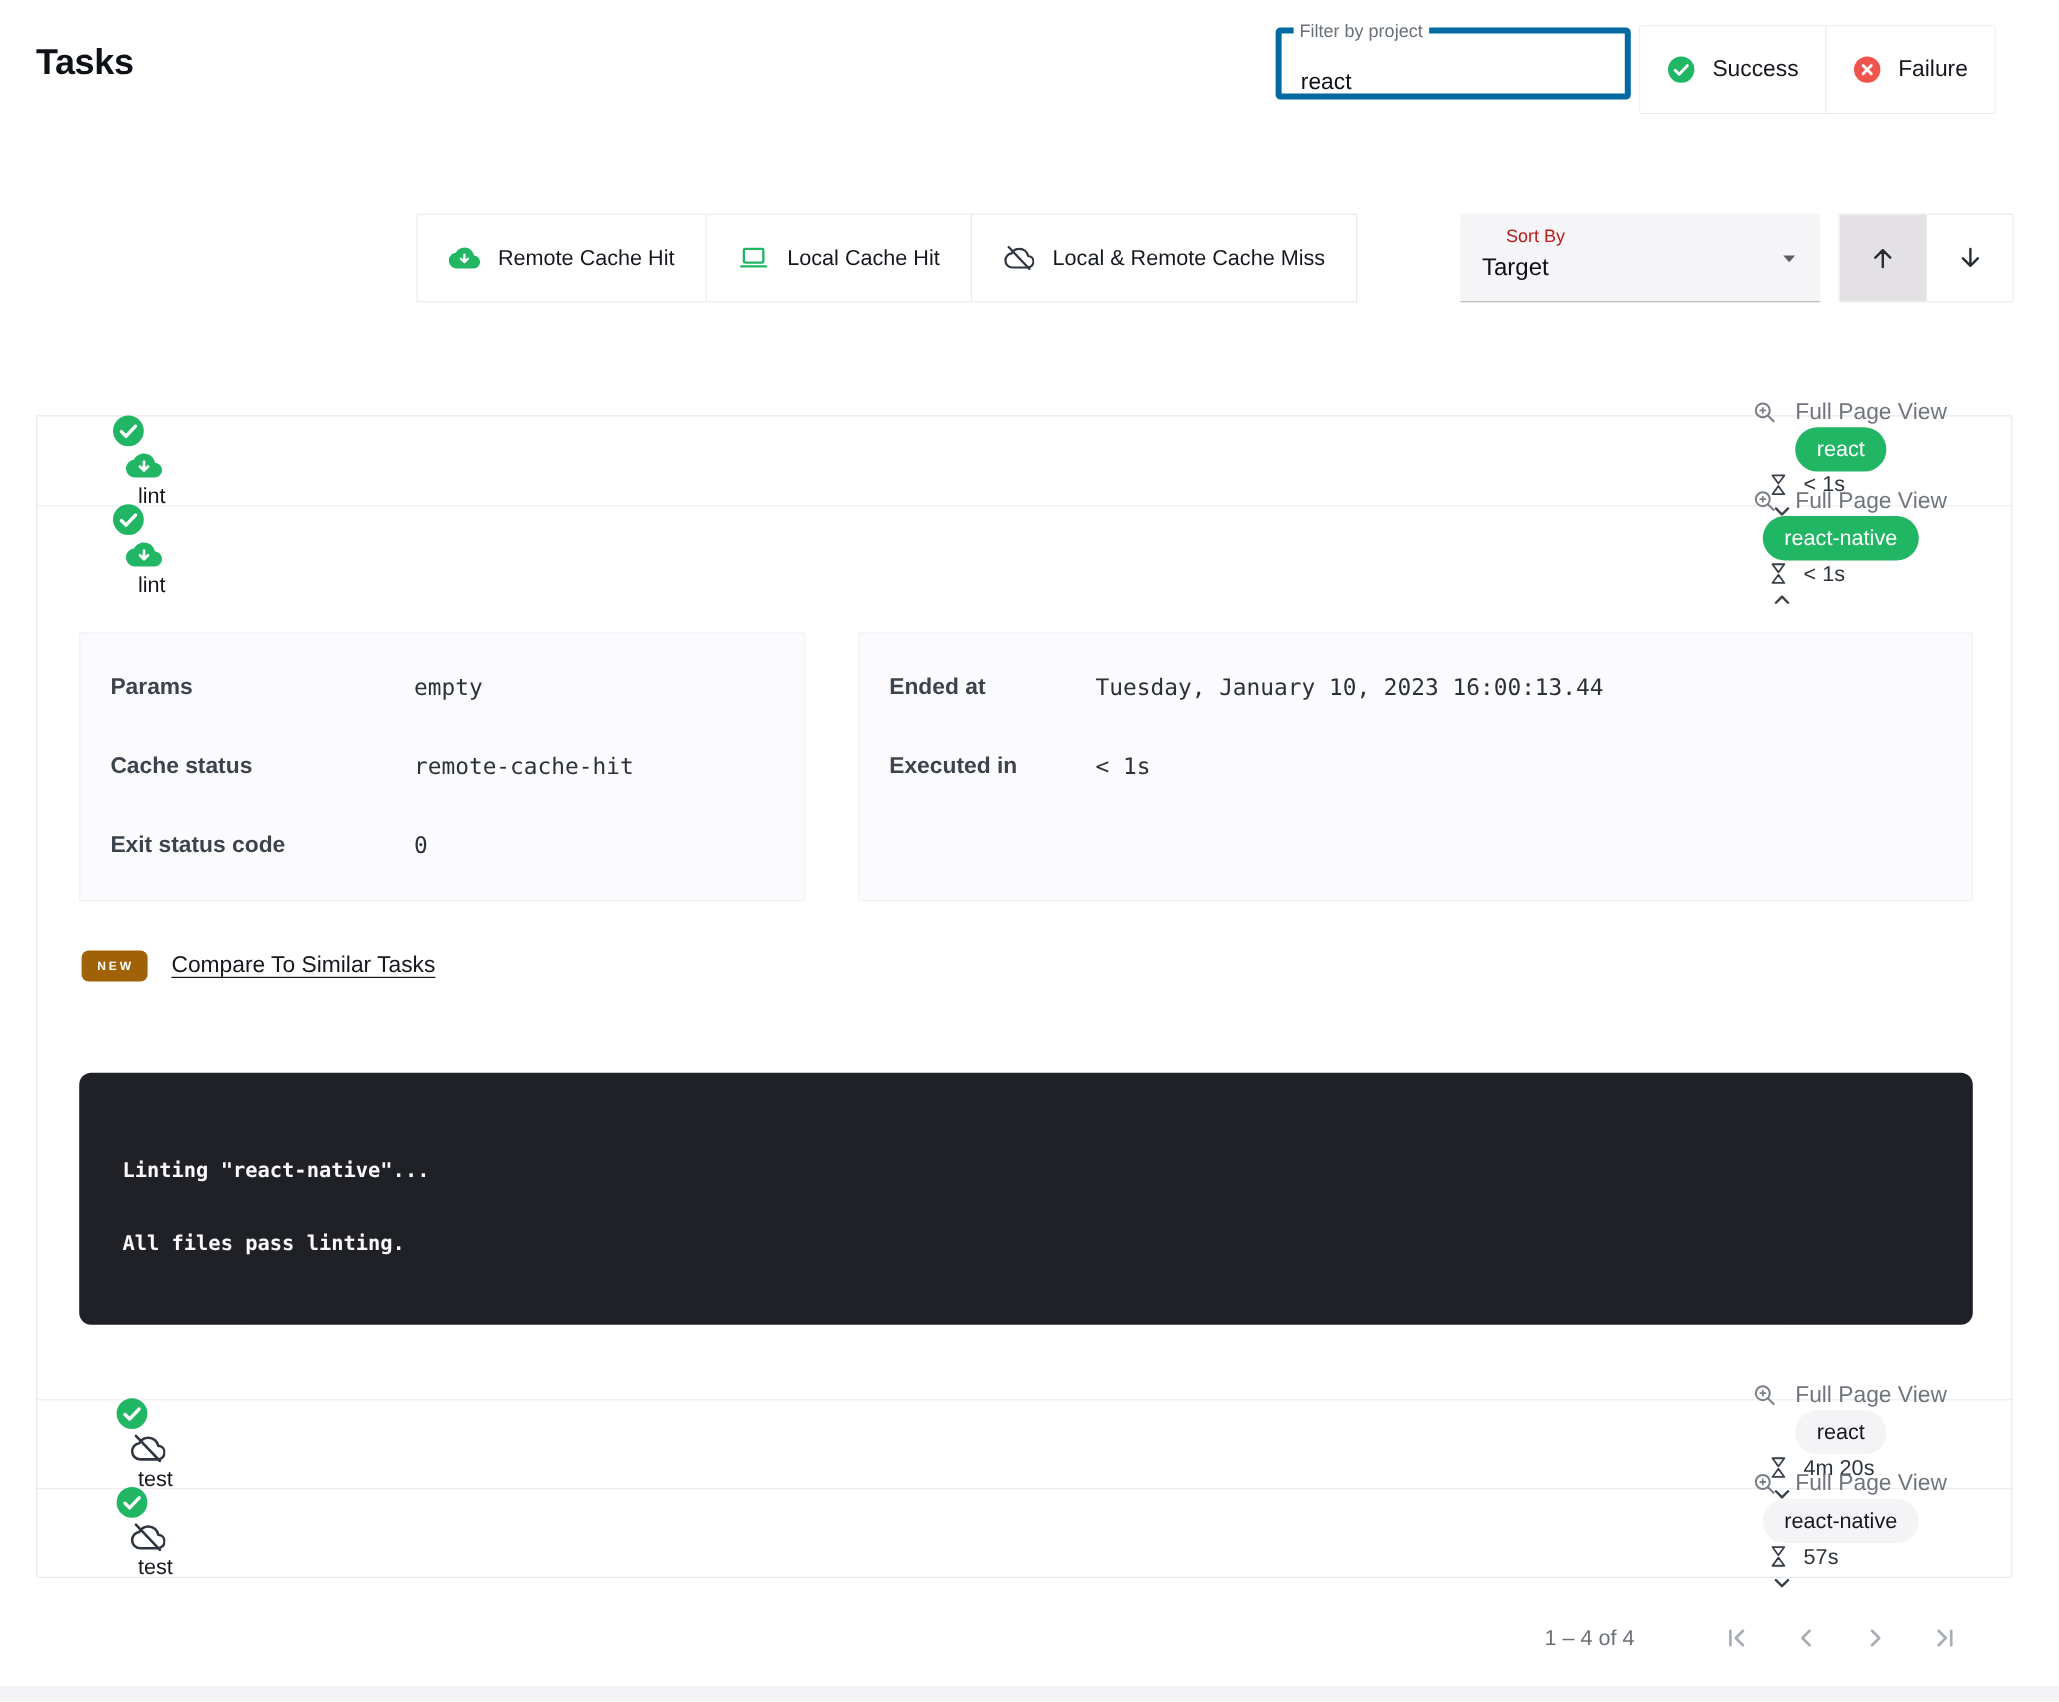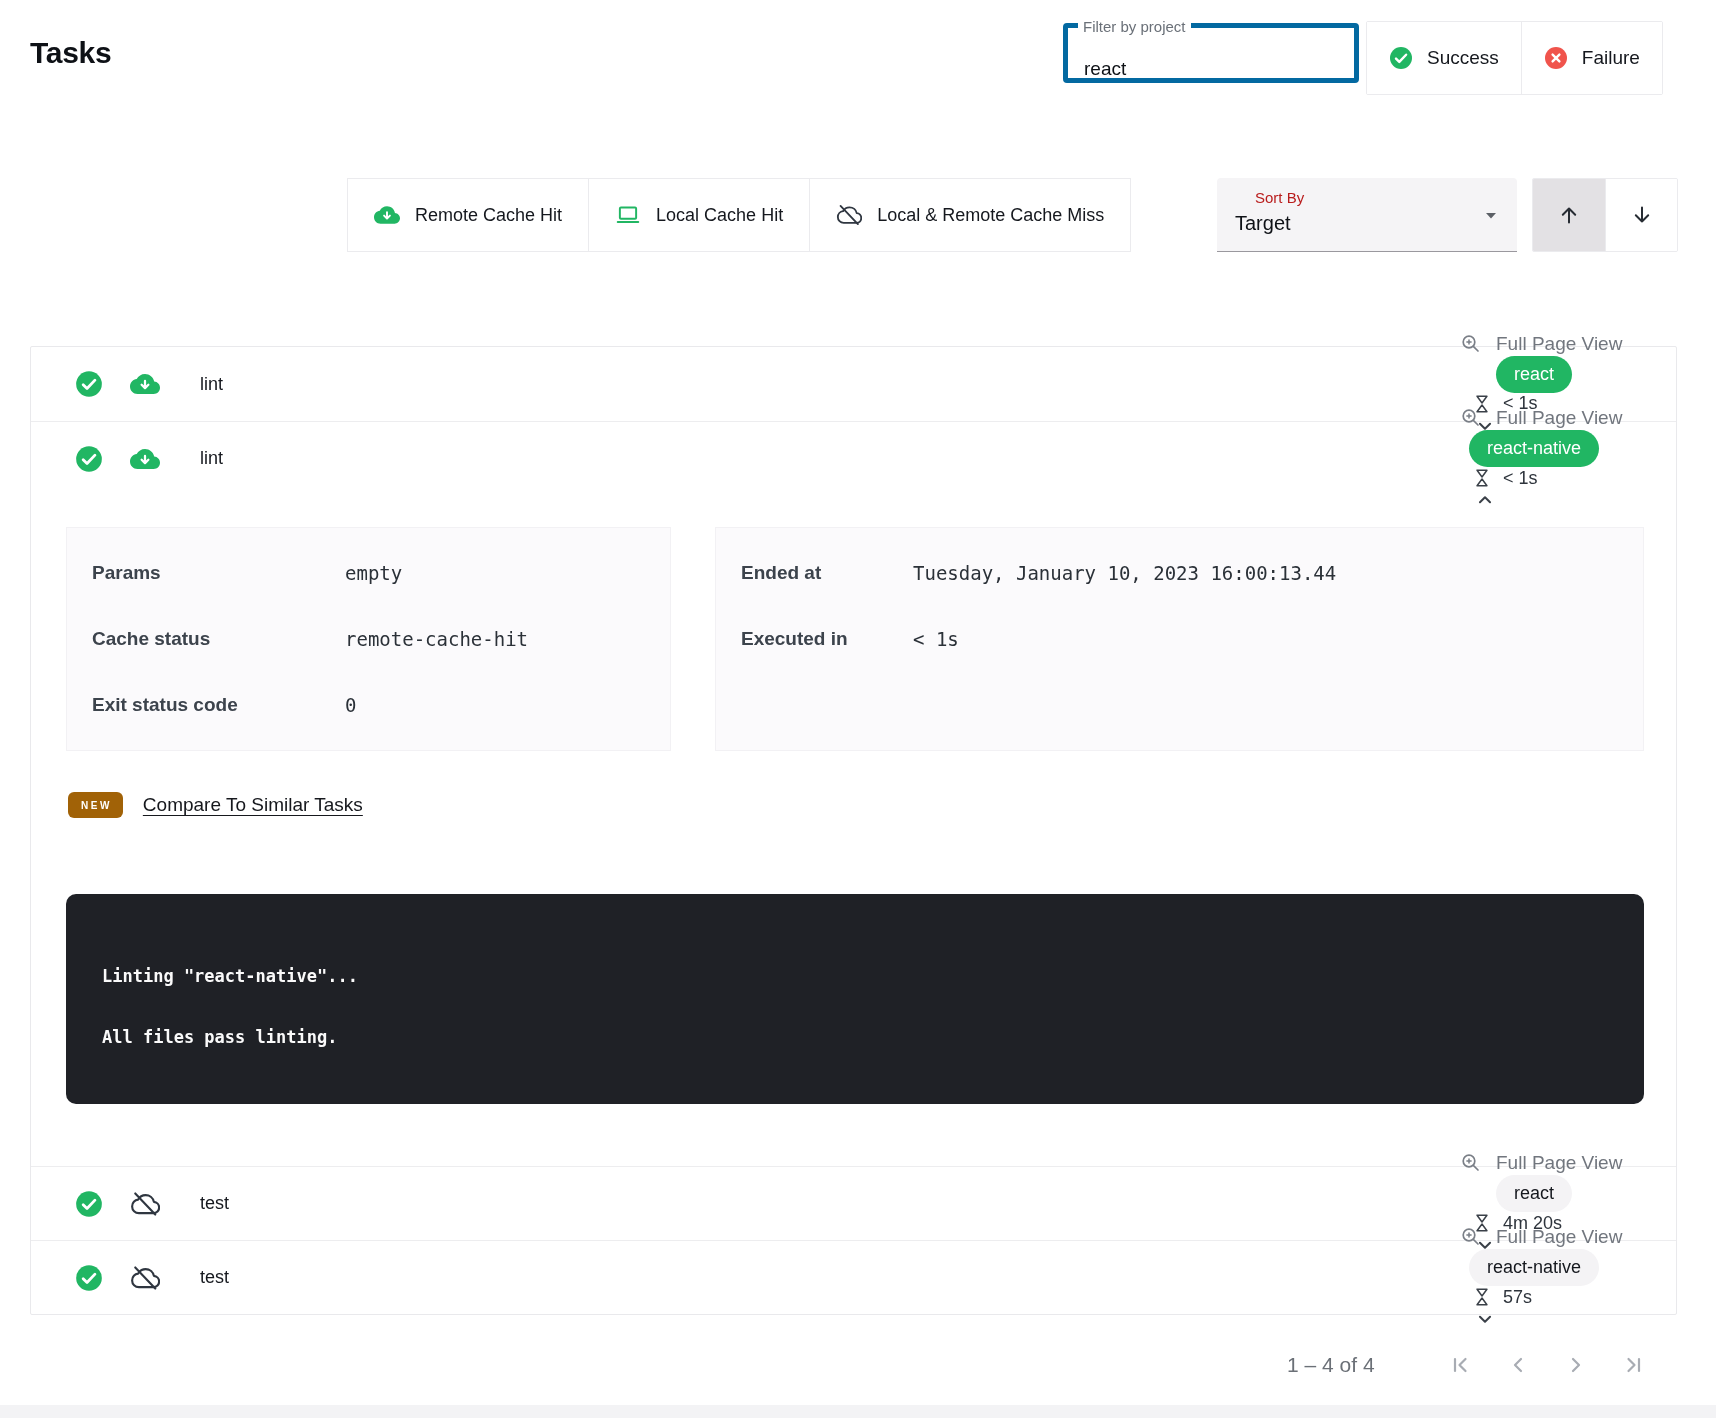--- a/index.html
+++ b/index.html
@@ -71,21 +71,21 @@
   
   .card {
     position:absolute; left:30px; top:346px; width:1647px;
     border:1px solid #e9e9ec; border-radius:2px; background:#fff;
   }
   .task-row {
     height:74px; display:flex; align-items:center; padding:0 22px 0 44px;
     cursor:pointer;
   }
   .task-row.bordered { border-top:1px solid #ededef; }
-  .row-left { display:flex; align-items:center; }
+  .row-left { display:flex; align-items:center;flex-direction:column; }
   .row-left .cache-ic { margin-left:27px; }
   .target-name { margin-left:40px; font-size:18px; color:#15181e; }
   .row-right { margin-left:auto; display:flex; align-items:flex-start;flex-direction:column; }
   .fpv-btn {
     width:195px; display:flex; align-items:center; gap:13px;
     font-size:19px; color:#71767e; background:none; border:none; cursor:pointer;
     font-family:inherit; padding:0;
   }
   .badge-col { width:150px; display:flex; justify-content:center; }
   .badge {
@@ -124,21 +124,21 @@
     padding:72px 0 0 36px;
     font-family:"DejaVu Sans Mono", monospace; font-size:17px; font-weight:700; color:#fafafa;
   }
   .terminal .t-line + .t-line { margin-top:41px; }
 
   
   .pagination {
     position:absolute; left:1287px; top:1338px; height:54px;
     display:flex; align-items:center;
   }
-  .page-range { font-size:21px; color:#6b7077; margin-right:56px; }
+  .page-range { font-size:18px; color:#6b7077; margin-right:56px; }
   .page-btn { background:none; border:none; cursor:pointer; padding:0 17px; }
 
   .bottom-strip {
     position:absolute; left:0; bottom:0; width:100%; height:13px; background:#f3f3f5;
   }
 </style>
 </head>
 <body>
 
 <svg width="0" height="0" style="position:absolute" aria-hidden="true">

